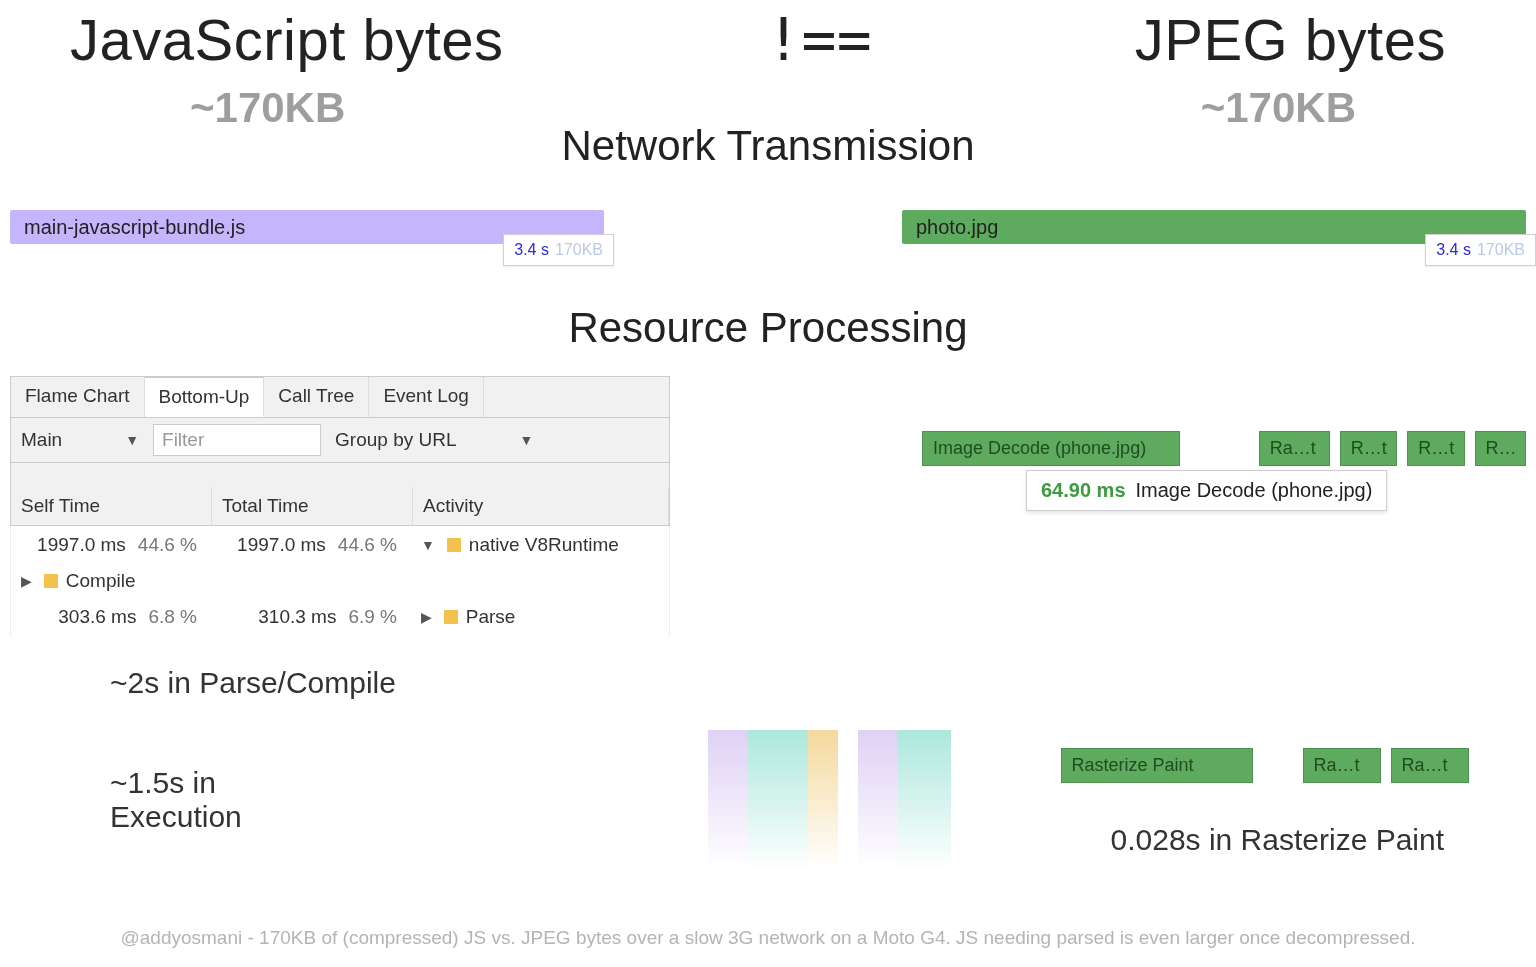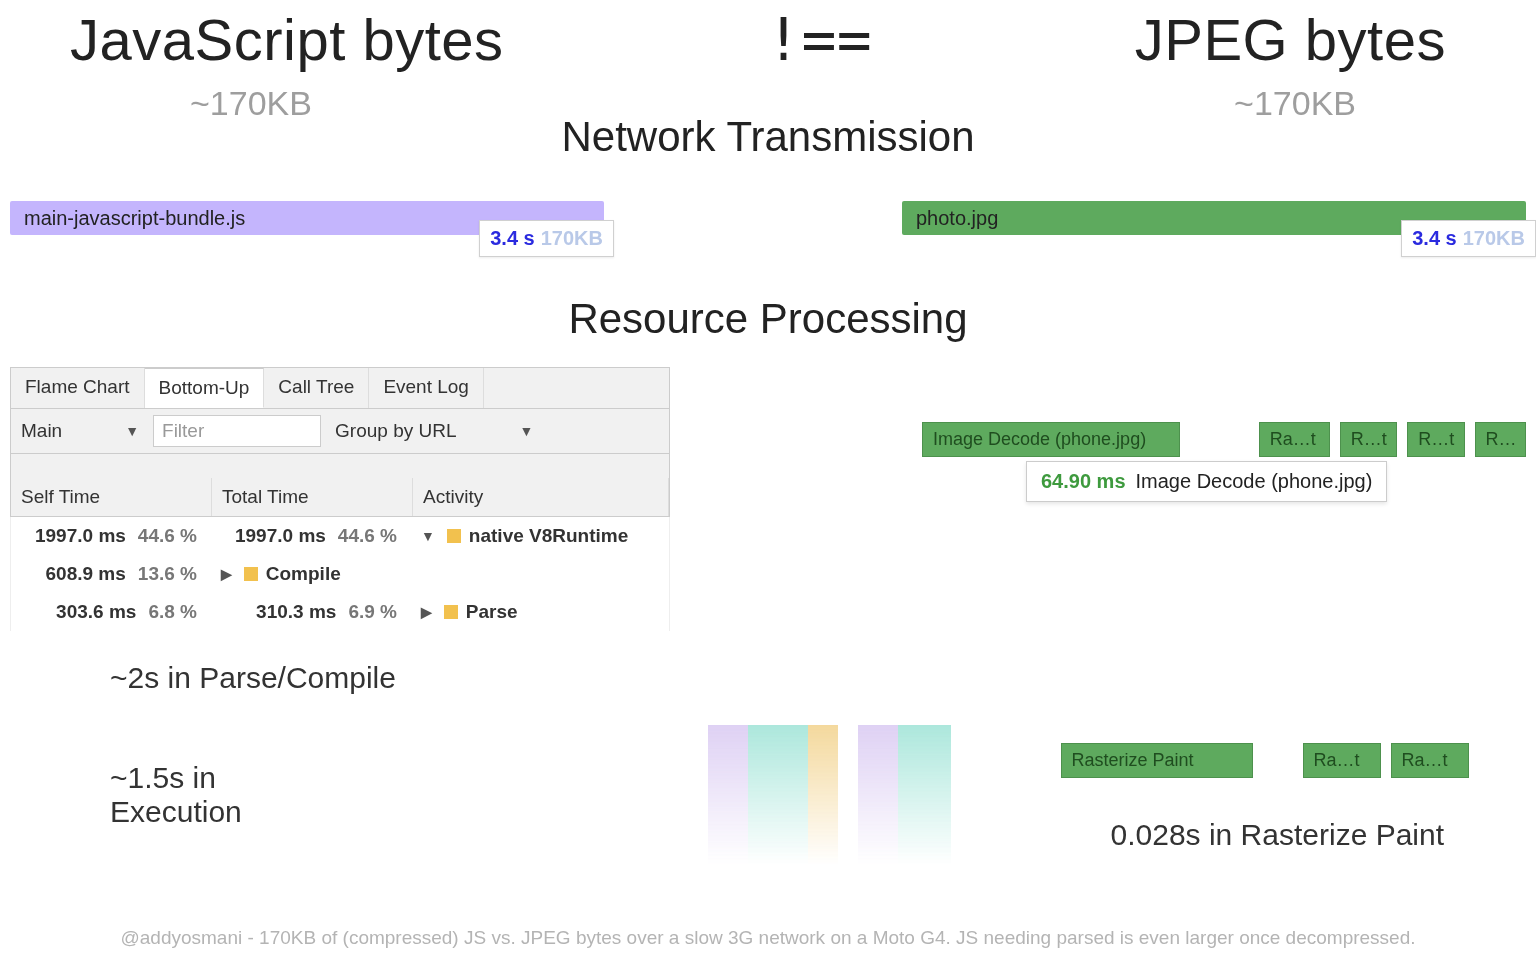--- a/index.html
+++ b/index.html
@@ -3,48 +3,48 @@
 <meta charset="utf-8">
 <style>
   html,body{margin:0;padding:0;background:#fff;font-family:"Helvetica Neue",Arial,sans-serif;color:#222;}
   .slide{width:1536px;height:967px;position:relative;box-sizing:border-box;padding:0 10px;}
   .top-row{display:flex;align-items:flex-start;justify-content:space-between;padding-top:6px;}
   .headline{font-size:58px;font-weight:400;letter-spacing:.5px;}
   .headline.js{margin-left:60px;}
   .headline.neq{font-family:Menlo,Consolas,monospace;}
   .headline.jpeg{margin-right:80px;}
   .size-row{display:flex;justify-content:space-between;margin-top:10px;}
-  .size{font-size:34px;font-weight:400;color:#9e9e9e;}
+  .size{font-size:42px;font-weight:700;color:#9e9e9e;}
   .size.left{margin-left:180px;}
   .size.right{margin-right:170px;}
   .section{font-size:42px;font-weight:400;text-align:center;margin-top:-10px;}
   .bars{display:flex;justify-content:space-between;margin-top:40px;}
   .bar-wrap{position:relative;}
   .bar{height:34px;display:flex;align-items:center;padding-left:14px;font-size:20px;color:#222;border-radius:2px;}
   .bar.js{width:580px;background:#c4b5fd;}
   .bar.img{width:610px;background:#5eaa5e;}
-  .tag{position:absolute;bottom:-22px;right:-10px;background:#fff;border:1px solid #d0d0d0;padding:6px 10px;font-size:20px;font-weight:700;box-shadow:0 1px 2px rgba(0,0,0,.08);}
+  .tag{position:absolute;bottom:-22px;right:-10px;background:#fff;border:1px solid #d0d0d0;padding:6px 10px;font-size:16px;font-weight:400;box-shadow:0 1px 2px rgba(0,0,0,.08);}
   .tag .sec{color:#2a2adf;}
   .tag .kb{color:#b9c9e8;margin-left:6px;}
   .section2{font-size:42px;font-weight:400;text-align:center;margin-top:60px;}
   .processing{display:flex;justify-content:space-between;margin-top:24px;}
 
   
   .devtools{width:660px;font-size:19px;color:#333;}
   .tabs{display:flex;border:1px solid #ccc;background:#f1f1f1;}
   .tabs div{padding:8px 14px;border-right:1px solid #ddd;}
   .tabs .active{background:#fff;border-top:1px solid #ccc;border-bottom:1px solid #fff;}
   .filters{display:flex;align-items:center;border:1px solid #ccc;border-top:none;background:#f1f1f1;padding:6px 10px;gap:14px;}
   .dropdown{display:inline-flex;align-items:center;gap:63px;}
   .dropdown .arrow{font-size:14px;color:#555;}
   .filterbox{background:#fff;border:1px solid #ccc;padding:4px 8px;color:#999;width:150px;}
   .thead{display:flex;border:1px solid #ccc;border-top:none;background:#f1f1f1;}
   .thead div{padding:8px 10px;border-right:1px solid #ddd;margin-top:24px;}
   .col-self{width:180px;} .col-total{width:180px;} .col-act{flex:1;}
-  .trow{display:flex;border-left:1px solid #eee;border-right:1px solid #eee;font-weight:bold;}
+  .trow{display:flex;border-left:1px solid #eee;border-right:1px solid #eee;}
   .cell{padding:6px 10px;display:flex;align-items:center;gap:8px;}
   .cell.self{width:180px;justify-content:flex-end;}
   .cell.total{width:180px;justify-content:flex-end;}
   .cell.act{flex:1;}
   .pct{position:relative;padding:2px 4px;color:#777;}
   .pct .fill{position:absolute;left:0;top:0;bottom:0;background:#f7e3aa;z-index:-1;}
   .sq{width:14px;height:14px;background:#f2c14e;display:inline-block;}
   .tri{font-size:14px;color:#555;margin-right:4px;}
 
   
@@ -134,24 +134,20 @@
               <span>1997.0 ms</span>
               <span class="pct"><span class="fill" style="width:100%"></span>44.6 %</span>
             </div>
             <div class="cell act">
               <span class="tri">▼</span>
               <span class="sq"></span>
               <span>native V8Runtime</span>
             </div>
           </div>
           <div class="trow">
-            <div class="cell self">
-              <span>608.9 ms</span>
-              <span class="pct"><span class="fill" style="width:30%"></span>13.6 %</span>
-            </div>
             <div class="cell act">
               <span class="tri">▶</span>
               <span class="sq"></span>
               <span>Compile</span>
             </div>
           </div>
           <div class="trow">
             <div class="cell self">
               <span>303.6 ms</span>
               <span class="pct"><span class="fill" style="width:15%"></span>6.8 %</span>

